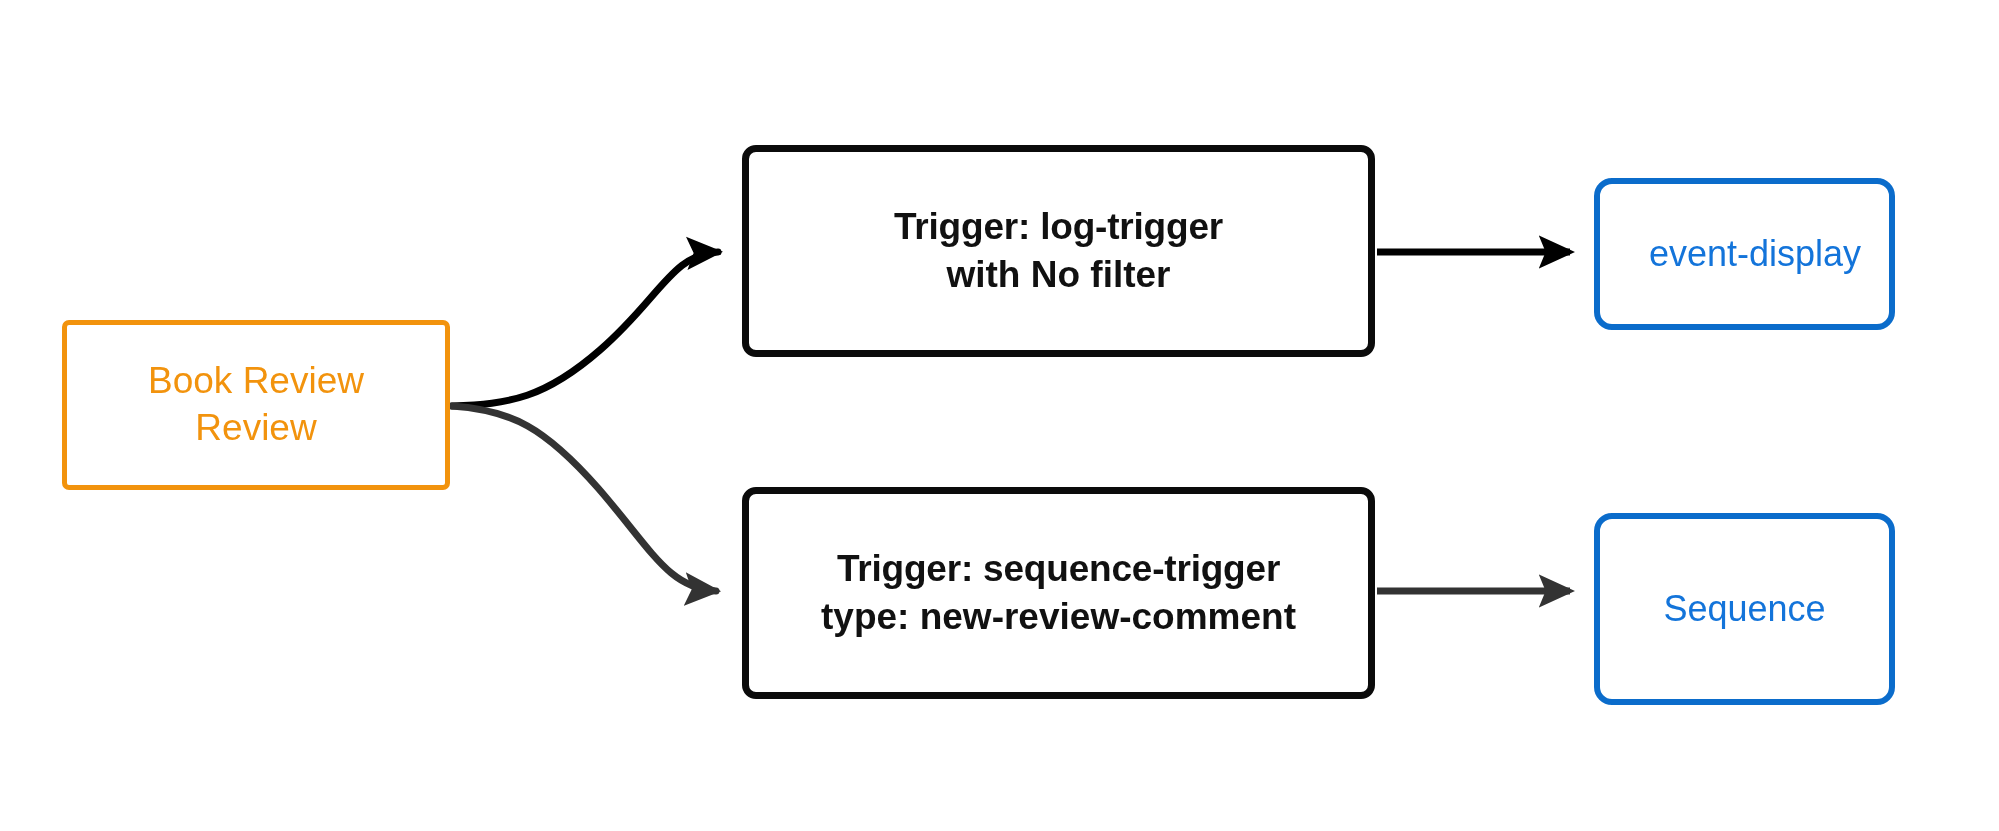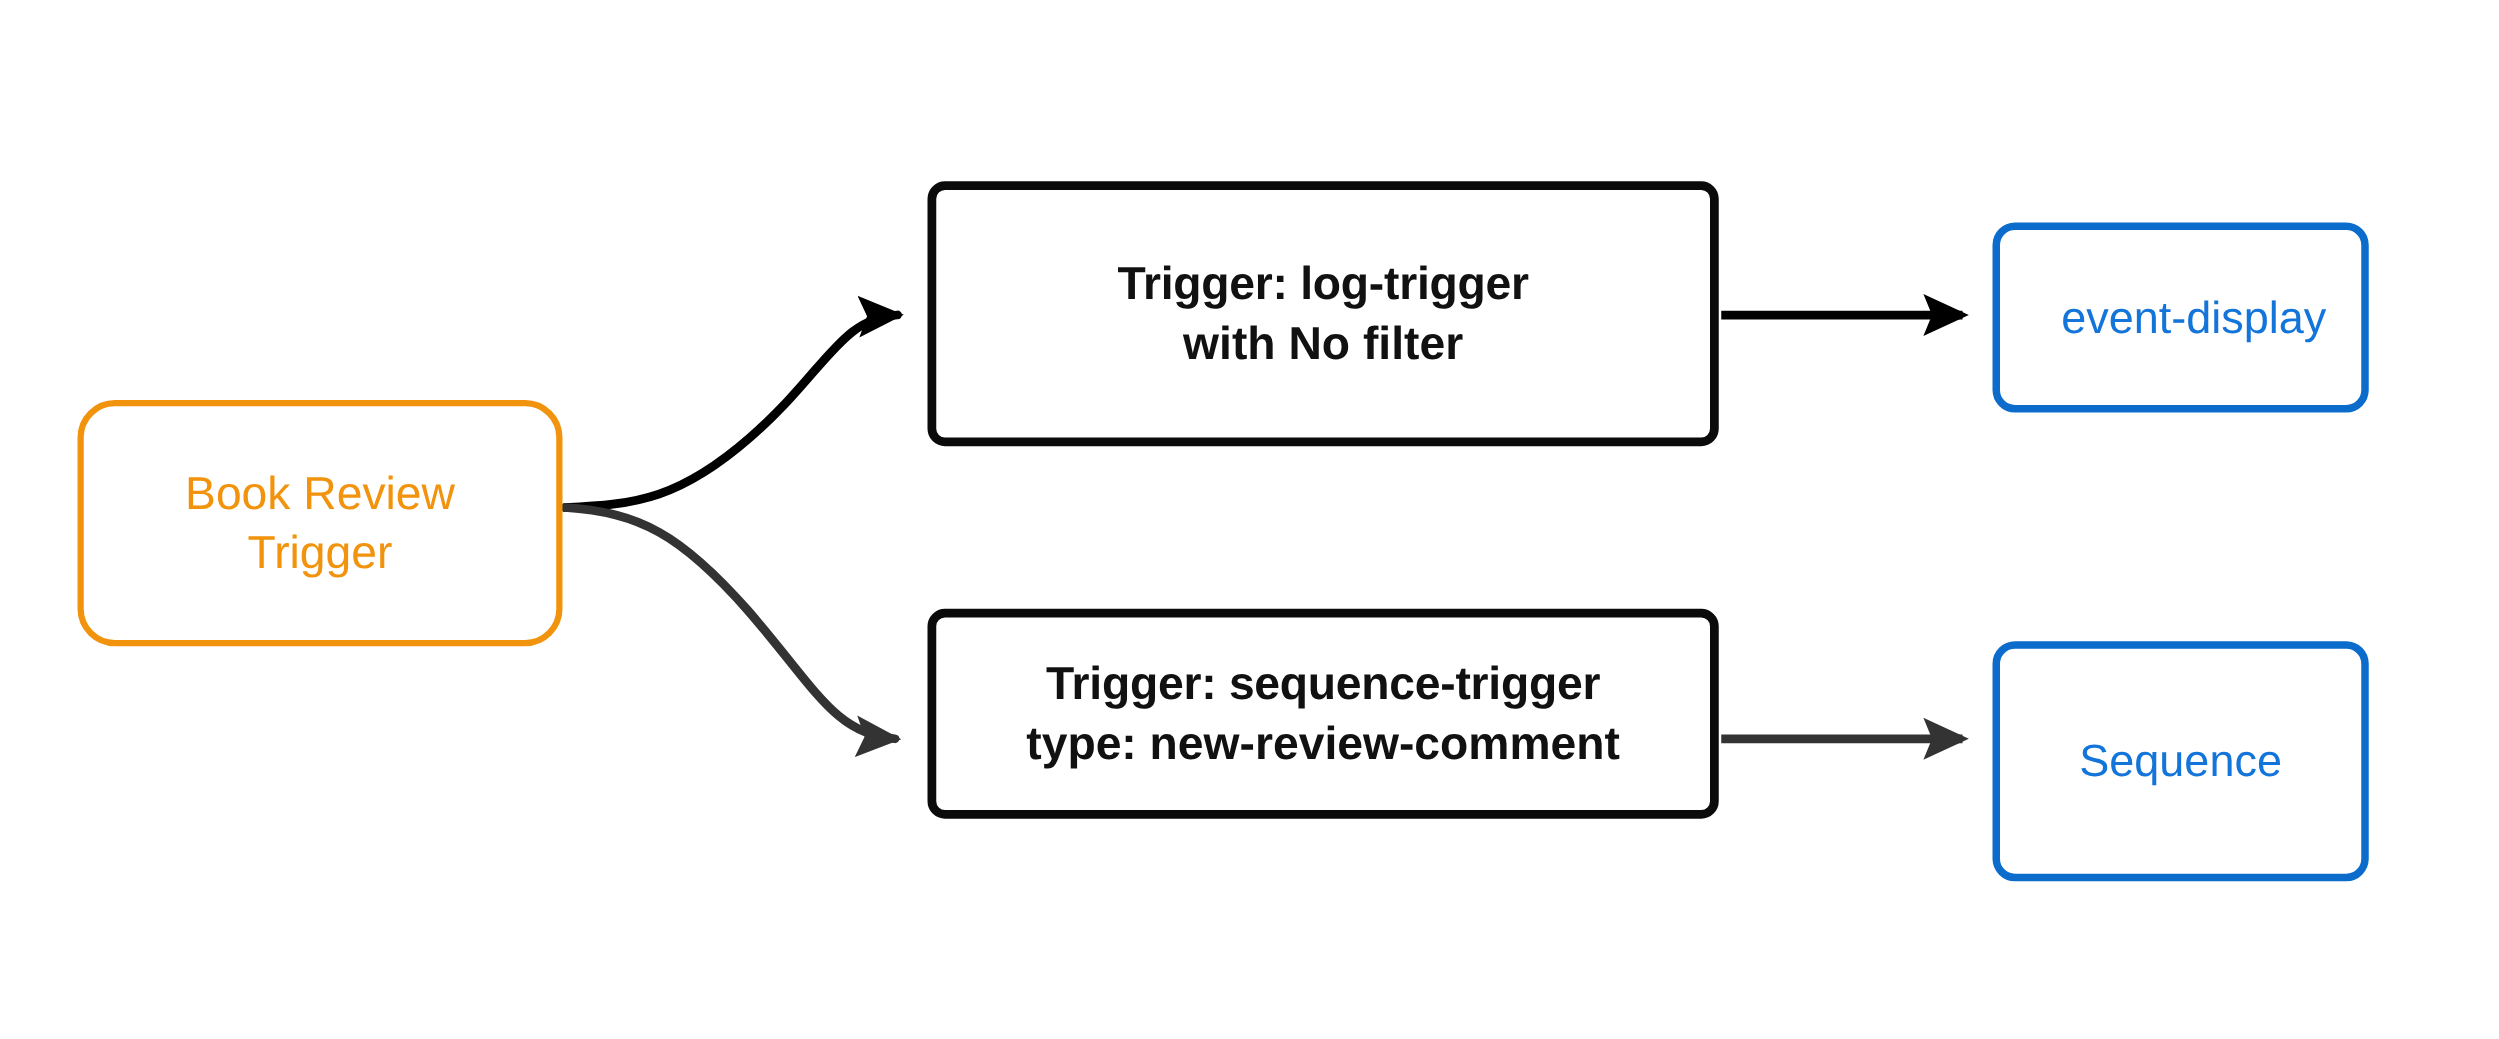--- a/index.html
+++ b/index.html
@@ -32,44 +32,44 @@
     align-items: center;
     justify-content: center;
     background: #ffffff;
     text-align: center;
   }
   
   .node-broker {
     left: 62px;
     top: 320px;
     width: 388px;
-    height: 197px;
+    height: 170px;
     border: 5px solid #F2930D;
-    border-radius: 30px;
+    border-radius: 7px;
     color: #F2930D;
     font-size: 37px;
     line-height: 1.26;
     font-weight: 400;
   }
   .node-broker .line { display: block; white-space: nowrap; }
   
   .node-trigger {
     left: 742px;
     width: 633px;
     border: 7px solid #0b0b0b;
     border-radius: 14px;
     color: #111111;
   }
   #node-trigger-log {
     top: 145px;
     height: 212px;
   }
   #node-trigger-sequence {
     top: 487px;
-    height: 168px;
+    height: 212px;
     justify-content: center;
   }
   .node-trigger .title {
     font-size: 37px;
     font-weight: 700;
     letter-spacing: -0.2px;
     white-space: nowrap;
   }
   .node-trigger .subtitle {
     font-size: 37px;
@@ -116,21 +116,21 @@
 
     <path d="M 452 406 C 512 410 545 428 598 488 C 652 550 668 588 716 591" fill="none" stroke="#333333" stroke-width="7" stroke-linecap="round" marker-end="url(#arrow-gray)"></path>
 
     <path d="M 1377 252 L 1570 252" fill="none" stroke="#000000" stroke-width="7" stroke-linecap="butt" marker-end="url(#arrow-black)"></path>
 
     <path d="M 1377 591 L 1570 591" fill="none" stroke="#333333" stroke-width="7" stroke-linecap="butt" marker-end="url(#arrow-gray)"></path>
   </svg>
 
   <div class="node node-broker" id="node-broker">
     <span class="line">Book Review</span>
-    <span class="line">Trigger</span>
+    <span class="line">Review</span>
   </div>
 
   <div class="node node-trigger" id="node-trigger-log">
     <span class="title">Trigger: log-trigger</span>
     <span class="subtitle">with No filter</span>
   </div>
 
   <div class="node node-trigger" id="node-trigger-sequence">
     <span class="title">Trigger: sequence-trigger</span>
     <span class="subtitle">type: new-review-comment</span>

